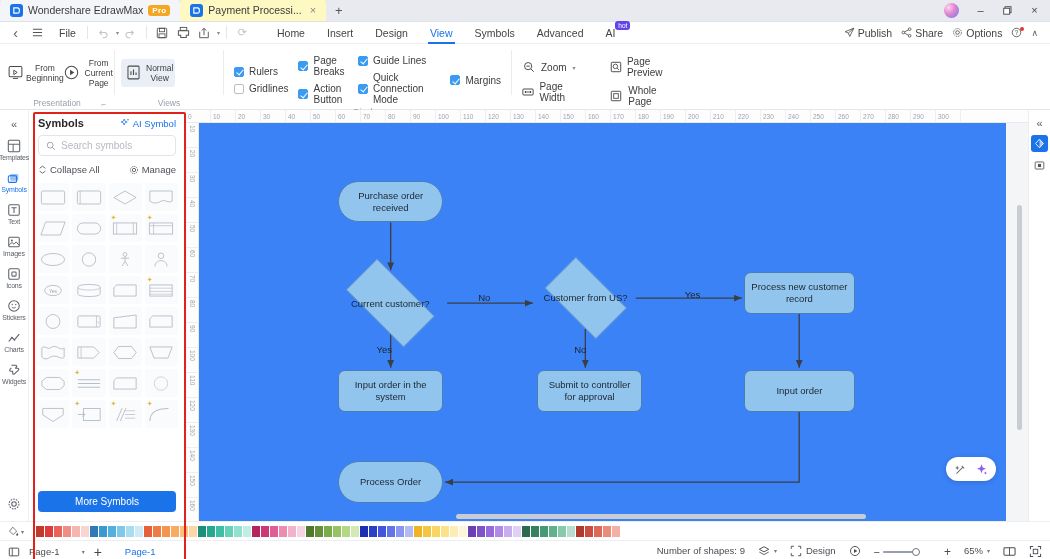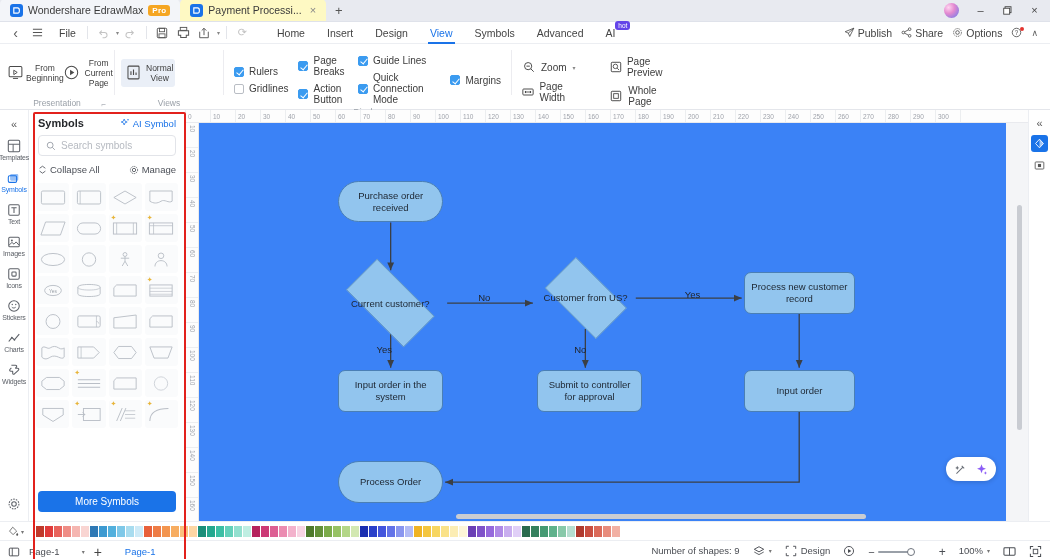--- a/index.html
+++ b/index.html
@@ -1108,21 +1108,21 @@
           </svg>
       </span>
       <span class="zslider">
         <span style="font-size:11px;color:#4a4d53">−</span>
         <span class="ztrack">
             <span class="zknob"></span>
           </span>
         <span style="font-size:12px;color:#4a4d53;margin-left:22px">+</span>
       </span>
       <span class="sb-item">
-        <span>100%</span>
+        <span>65%</span>
         <span style="font-size:6px;color:#777">▾</span>
       </span>
       <span class="sb-item">
         <svg width="13" height="13" viewBox="0 0 14 14">
             <rect x="1" y="3" width="12" height="8" rx="1" fill="none" stroke="#4a4d53" stroke-width="1.1"></rect>
             <path d="M7 3v8" stroke="#4a4d53" stroke-width="1"></path>
           </svg>
       </span>
       <span class="sb-item">
         <svg width="13" height="13" viewBox="0 0 14 14">

